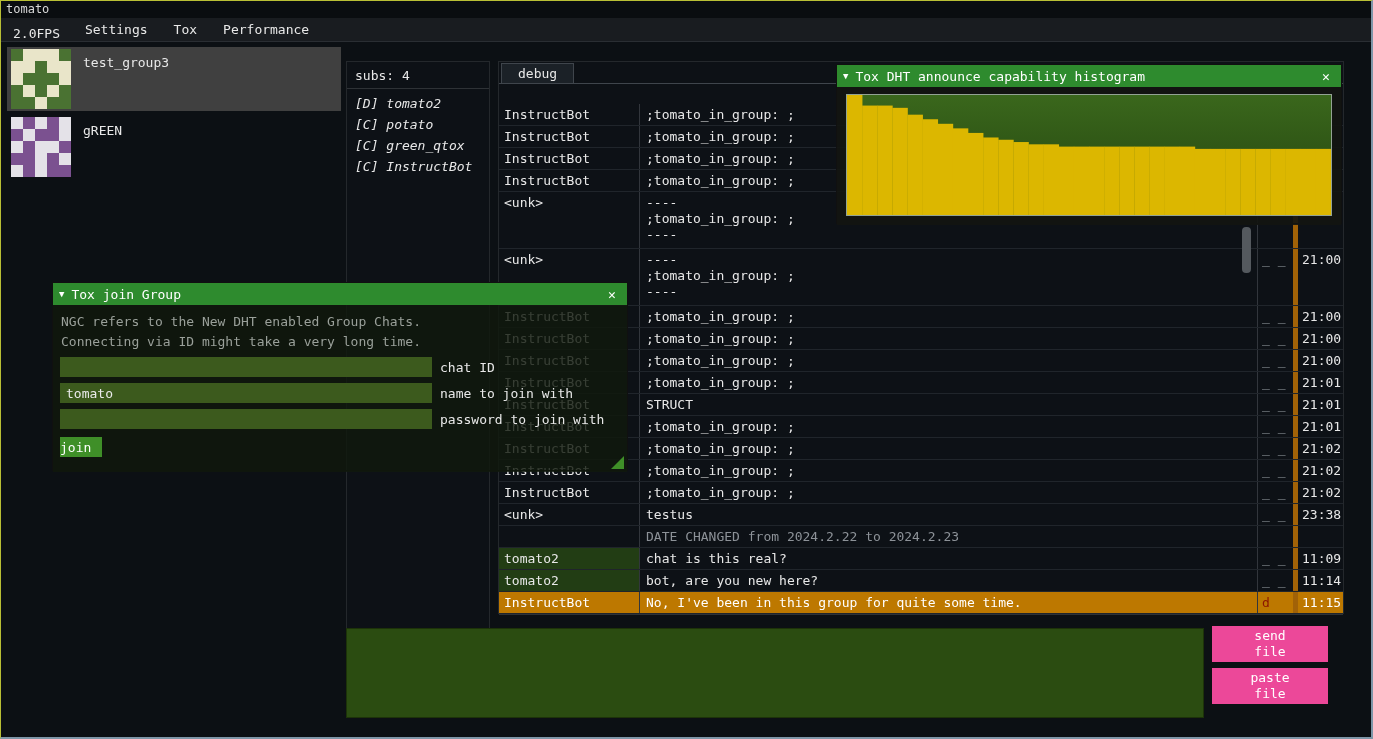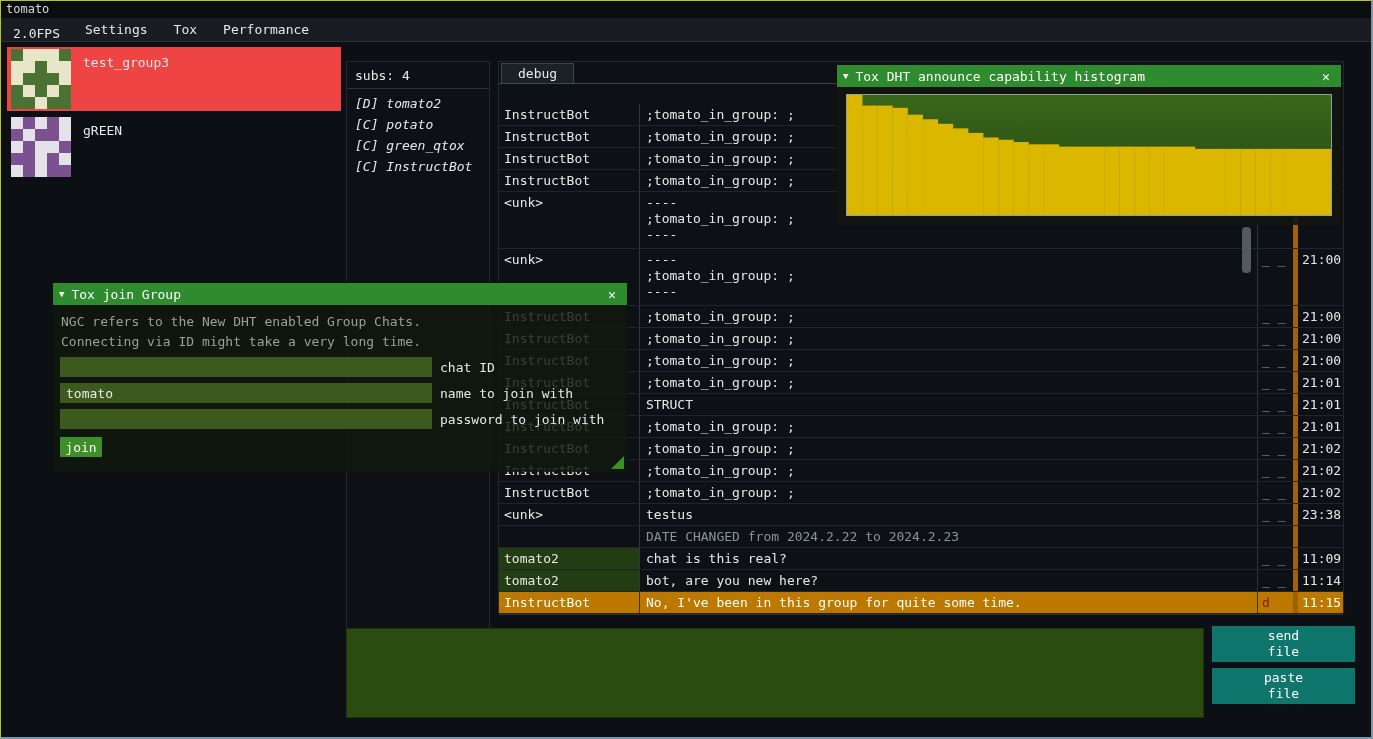--- a/index.html
+++ b/index.html
@@ -15,21 +15,21 @@
   .titlebar{position:absolute;left:0;top:0;width:100%;height:17px;background:#0a0d10;
     font-size:12px;line-height:16px;padding-left:5px;box-sizing:border-box;color:#d8d8d8;}
   .menubar{position:absolute;left:0;top:17px;width:100%;height:24px;background:#191c20;
     border-bottom:1px solid #2a2e33;display:flex;align-items:flex-end;box-sizing:border-box;}
   .menu-fps{padding:0 12px;}
   .menu-items{display:flex;height:100%;align-items:center;}
   .menu-item{padding:0 13px;height:100%;display:flex;align-items:center;cursor:default;}
   
   .groups{position:absolute;left:6px;top:46px;width:334px;}
   .group-item{display:flex;align-items:flex-start;height:64px;box-sizing:border-box;padding:2px 4px;margin-bottom:4px;}
-  .group-item.selected{background:#ef4444;}
+  .group-item.selected{background:#404040;}
   .avatar{width:60px;height:60px;display:grid;grid-template-columns:repeat(5,1fr);grid-template-rows:repeat(5,1fr);flex:0 0 auto;}
   .group-label{margin-left:12px;margin-top:6px;}
   
   .members-panel{position:absolute;left:345px;top:60px;width:144px;height:648px;
     box-sizing:border-box;border:1px solid #24282c;background:#0d1116;}
   .members-header{padding:6px 8px 5px 8px;border-bottom:1px solid #2e3236;}
   .members-list{padding-top:4px;font-style:italic;}
   .member-item{padding:1px 8px;line-height:19px;white-space:nowrap;}
   
   .chat-panel{position:absolute;left:497px;top:60px;width:846px;height:553px;
@@ -45,38 +45,38 @@
   .c-msg{flex:1;padding:3px 6px 0 6px;border-left:1px solid #32363c;white-space:pre-line;line-height:16px;}
   .c-msg.sys{color:#8d9298;}
   .c-flags{width:36px;flex:0 0 auto;border-left:1px solid #32363c;color:#9aa0a6;padding:3px 0 0 4px;box-sizing:border-box;white-space:nowrap;}
   .c-time{width:50px;flex:0 0 auto;border-left:5px solid #a16207;padding:3px 0 0 4px;box-sizing:border-box;}
   .chat-row.hl{background:#bd7800;}
   .chat-row.hl .c-flags{color:#8b1500;}
   .chat-row.hl .c-msg,.chat-row.hl .c-time,.chat-row.hl .c-name{color:#ffffff;}
   .scroll-thumb{position:absolute;left:1241px;top:226px;width:9px;height:46px;background:#54595e;border-radius:4px;z-index:5;}
   
   .composer-input{position:absolute;left:345px;top:627px;width:858px;height:90px;background:#2b4c11;border:1px solid #1d3309;box-sizing:border-box;}
-  .file-btn{position:absolute;left:1211px;width:143px;height:36px;background:#0f766e;border:none;
+  .file-btn{position:absolute;left:1211px;width:116px;height:36px;background:#ec4899;border:none;
     color:#fff;font:inherit;white-space:pre-line;line-height:16px;text-align:center;padding:2px 0;cursor:default;}
   .btn-send{top:625px;}
   .btn-paste{top:667px;}
   
   .win{position:absolute;z-index:30;box-sizing:border-box;border:1px solid #101010;}
   .win-title{display:flex;align-items:center;height:22px;background:#2e8b2e;padding:0 6px;gap:7px;color:#fff;}
   .collapse{font-size:9px;}
   .win-title-text{white-space:nowrap;}
   .win-close{margin-left:auto;width:18px;text-align:center;font-size:13px;}
   .join-win{left:51px;top:281px;width:576px;height:189px;}
   .join-body{position:relative;height:167px;background:rgba(16,24,12,0.82);padding-top:6px;box-sizing:border-box;}
   .desc{color:#9aa09a;padding:2px 8px 0 8px;line-height:18px;white-space:nowrap;}
   .field-row{display:flex;align-items:center;margin:6px 0 0 7px;}
   .field{width:372px;height:20px;background:#3c5a1d;color:#eaeaea;border:none;font:inherit;
     padding:0 6px;box-sizing:border-box;outline:none;}
   .field-label{margin-left:8px;white-space:nowrap;}
-  .join-btn{margin:8px 0 0 7px;width:42px;height:20px;background:#3f8f28;border:none;color:#fff;font:inherit;padding:0;text-align:center;cursor:default;}
+  .join-btn{margin:8px 0 0 7px;width:42px;height:20px;background:#3f8f28;border:none;color:#fff;font:inherit;padding:0;text-align:left;cursor:default;}
   .grip{position:absolute;right:3px;bottom:3px;width:0;height:0;border-left:13px solid transparent;border-bottom:13px solid #3f8f28;}
   .hist-win{left:835px;top:63px;width:506px;height:160px;}
   .hist-body{height:138px;background:rgba(18,21,17,0.92);padding:7px 9px;box-sizing:border-box;}
   .plot{height:122px;box-sizing:border-box;border:1px solid #93a393;background:linear-gradient(#3a671c,#23430e);}
   .plot svg{display:block;width:100%;height:100%;}
 </style>
 </head>
 <body>
 
 <div id="app">

